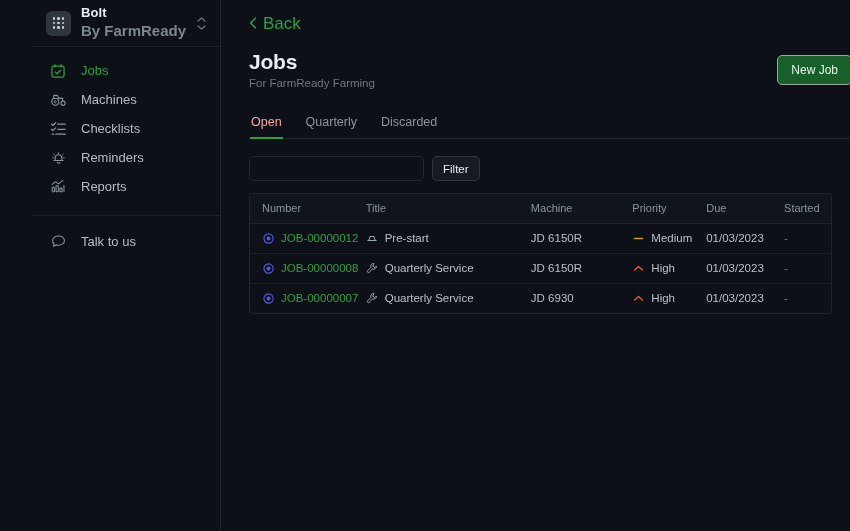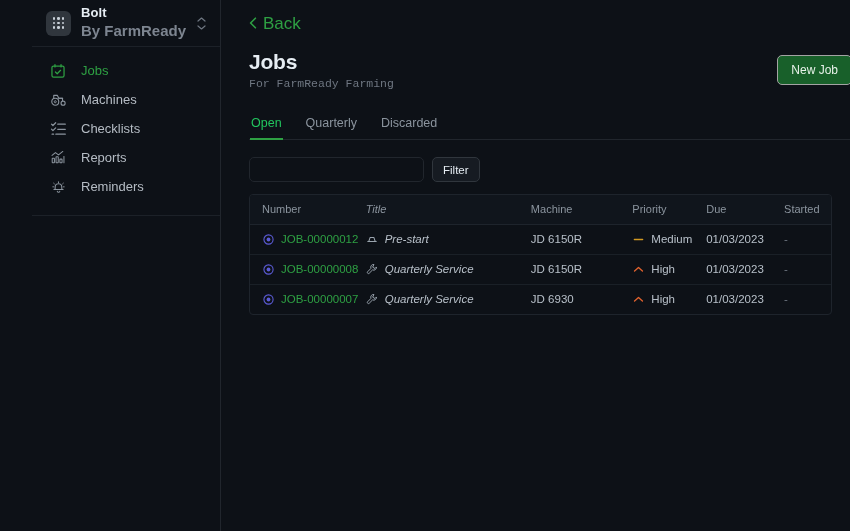--- a/index.html
+++ b/index.html
@@ -160,21 +160,20 @@
     font-size: 21px;
     font-weight: bold;
     color: #e6edf3;
     letter-spacing: -.2px;
     line-height: 1.05;
   }
   .page-sub {
     font-size: 11.5px;
     color: #6e7681;
     margin-top: 4px;
-    font-family: Liberation Mono, monospace;
   }
   .btn-primary {
     background: #18602a;
     border: 1px solid #a3a3a3;
     color: #e8f2ea;
     font-size: 12px;
     font-family: inherit;
     border-radius: 5px;
     padding: 7px 13px;
     cursor: pointer;
@@ -191,21 +190,21 @@
   }
   .tab {
     font-size: 12.5px;
     color: #8b949e;
     padding: 0 1px 8px 1px;
     cursor: pointer;
     position: relative;
     top: 1px;
   }
   .tab.active {
-    color: #22c55e;
+    color: #fca5a5;
     border-bottom: 2px solid #2ea043;
     text-align: right;
   }
 
   
   .filter-bar {
     display: flex;
     align-items: center;
     gap: 8px;
     margin-top: 17px;
@@ -258,21 +257,21 @@
   }
   tbody td {
     padding: 8px 0 9px 0;
     border-bottom: 1px solid #1a2027;
     color: #b8c0c9;
     vertical-align: middle;
   }
   tbody tr:last-child td { border-bottom: none; }
 
   .c-num   { width: 116px; padding-left: 12px !important; }
-  .c-title { width: 166px; font-style: italic; }
+  .c-title { width: 166px; }
   .c-mach  { width: 102px; }
   .c-prio  { width: 74px; }
   .c-due   { width: 78px; }
   .c-start { width: 47px; }
 
   thead .c-num { padding-left: 12px; }
 
   .cell-flex {
     display: flex;
     align-items: center;
@@ -366,45 +365,55 @@
             <path d="M2.2 15h1.6" stroke="currentColor" stroke-width="1.3" stroke-linecap="round"></path>
             <path d="M8.2 4.4h8M8.2 9.9h8M6.2 15h10" stroke="currentColor" stroke-width="1.3" stroke-linecap="round"></path>
           </svg>
         </span>
         <span>Checklists</span>
       </div>
 
       <div class="nav-item">
         <span class="nav-ico">
           <svg width="17" height="17" viewBox="0 0 20 20" fill="none">
+            <path d="M6 13.6c0-3.4-.4-6.9 4-6.9s3.9 3.5 3.9 6.9H6z" stroke="currentColor" stroke-width="1.3" stroke-linejoin="round"></path>
+            <path d="M4.6 13.6h10.8" stroke="currentColor" stroke-width="1.3" stroke-linecap="round"></path>
+            <path d="M8.6 15.6a1.5 1.5 0 002.9 0" stroke="currentColor" stroke-width="1.2" stroke-linecap="round"></path>
+            <path d="M10 4.3v1.3" stroke="currentColor" stroke-width="1.2" stroke-linecap="round"></path>
+            <path d="M4.3 6.1l.9.8M15.7 6.1l-.9.8M3.3 10.4h1M16.7 10.4h-1" stroke="currentColor" stroke-width="1.1" stroke-linecap="round"></path>
+          </svg>
+        </span>
+        <span>Reminders</span>
+      </div>
+
+      <div class="nav-item">
+        <span class="nav-ico">
+          <svg width="17" height="17" viewBox="0 0 20 20" fill="none">
             <path d="M2.4 7.6l4-3.4 3.6 2.8 5.1-4.1" stroke="currentColor" stroke-width="1.2" stroke-linecap="round" stroke-linejoin="round"></path>
             <rect x="2.6" y="10.9" width="2.6" height="5.2" rx=".5" stroke="currentColor" stroke-width="1.2"></rect>
             <rect x="7.1" y="9.2" width="2.6" height="6.9" rx=".5" stroke="currentColor" stroke-width="1.2"></rect>
             <rect x="11.6" y="11.9" width="2.6" height="4.2" rx=".5" stroke="currentColor" stroke-width="1.2"></rect>
             <path d="M16.4 16.1V8.8" stroke="currentColor" stroke-width="1.2" stroke-linecap="round"></path>
           </svg>
         </span>
         <span>Reports</span>
       </div>
 
-      <div class="nav-item">
-        <span class="nav-ico">
-          <svg width="17" height="17" viewBox="0 0 20 20" fill="none">
-            <path d="M6 13.6c0-3.4-.4-6.9 4-6.9s3.9 3.5 3.9 6.9H6z" stroke="currentColor" stroke-width="1.3" stroke-linejoin="round"></path>
-            <path d="M4.6 13.6h10.8" stroke="currentColor" stroke-width="1.3" stroke-linecap="round"></path>
-            <path d="M8.6 15.6a1.5 1.5 0 002.9 0" stroke="currentColor" stroke-width="1.2" stroke-linecap="round"></path>
-            <path d="M10 4.3v1.3" stroke="currentColor" stroke-width="1.2" stroke-linecap="round"></path>
-            <path d="M4.3 6.1l.9.8M15.7 6.1l-.9.8M3.3 10.4h1M16.7 10.4h-1" stroke="currentColor" stroke-width="1.1" stroke-linecap="round"></path>
-          </svg>
-        </span>
-        <span>Reminders</span>
-      </div>
-
       <div class="nav-sep"></div>
 
+      <div class="nav-bottom">
+        <div class="nav-item">
+          <span class="nav-ico">
+            <svg width="17" height="17" viewBox="0 0 20 20" fill="none">
+              <path d="M10 3.6c3.9 0 7 2.4 7 5.4s-3.1 5.4-7 5.4c-.9 0-1.8-.1-2.6-.4l-3.4 1.5 1-2.6C3.8 12 3 10.6 3 9c0-3 3.1-5.4 7-5.4z" stroke="currentColor" stroke-width="1.25" stroke-linejoin="round"></path>
+            </svg>
+          </span>
+          <span>Talk to us</span>
+        </div>
+      </div>
 
     </nav>
   </aside>
 
   <main id="main">
 
     <div class="back-link">
       <span>
         <svg width="8" height="12" viewBox="0 0 8 12" fill="none">
             <path d="M6.4 1.2L1.6 6l4.8 4.8" stroke="currentColor" stroke-width="1.6" stroke-linecap="round" stroke-linejoin="round"></path>

